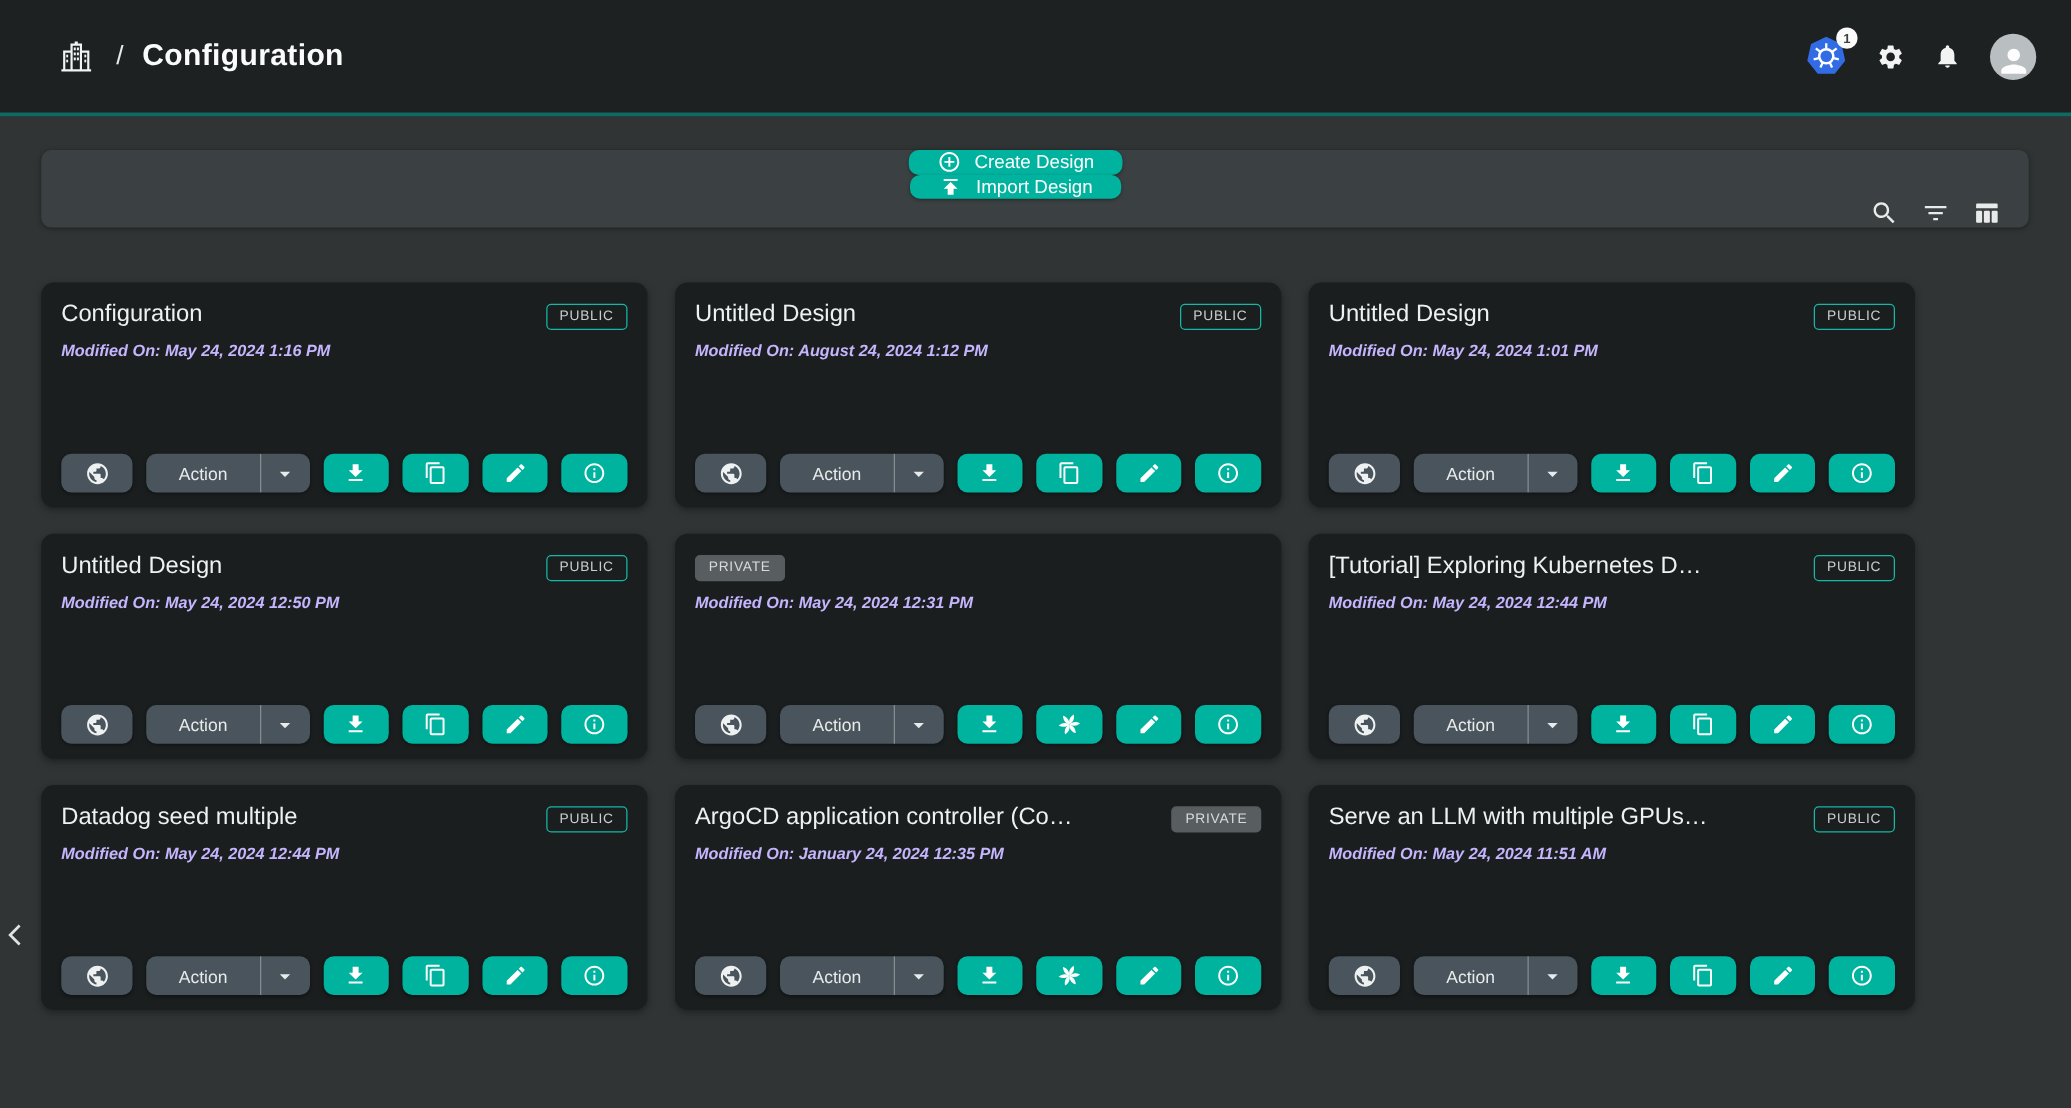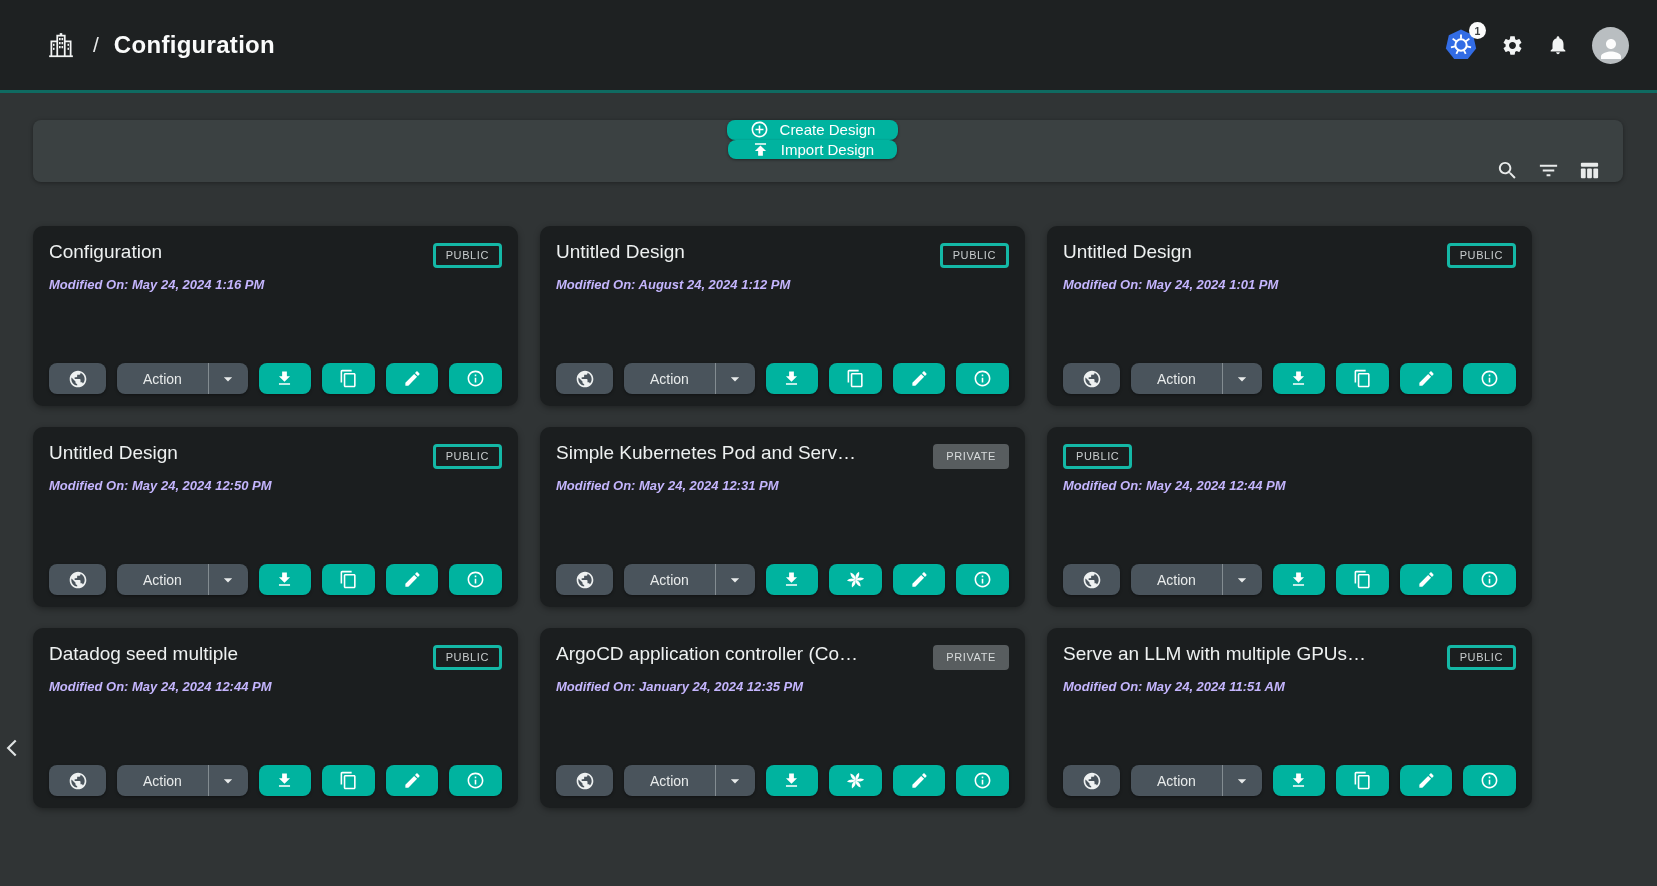--- a/index.html
+++ b/index.html
@@ -82,21 +82,21 @@
   }
   .card-head { display:flex; align-items:flex-start; justify-content:space-between; gap:12px; }
   .card-title {
     color:#eef1f1; font-size:19px; font-weight:400;
     white-space:nowrap; overflow:hidden; text-overflow:ellipsis;
   }
   .chip {
     flex-shrink:0;
     font-size:11px; letter-spacing:.6px;
     color:#c9cdce;
-    border:3px solid #14b8a6;
+    border:1px solid #14b8a6;
     border-radius:4px;
     padding:3px 10px 4px;
     margin-top:2px;
   }
   .chip.filled { background:#585d5f; border-color:#585d5f; color:#d8dbdc; }
   .modified {
     margin-top:9px;
     color:#c4b5fd;
     font-size:13px; font-style:italic; font-weight:bold;
   }
@@ -397,21 +397,20 @@
       <button class="act-btn act-teal">
         <svg width="19" height="19" viewBox="0 0 24 24" fill="#fff">
           <path d="M11 7h2v2h-2V7zm0 4h2v6h-2v-6zm1-9C6.48 2 2 6.48 2 12s4.48 10 10 10 10-4.48 10-10S17.52 2 12 2zm0 18c-4.41 0-8-3.59-8-8s3.59-8 8-8 8 3.59 8 8-3.59 8-8 8z"></path>
         </svg>
       </button>
     </div>
   </div>
 
   <div class="card">
     <div class="card-head">
-      <span class="card-title">Simple Kubernetes Pod and Serv…</span>
       <span class="chip filled">PRIVATE</span>
     </div>
     <div class="modified">Modified On: May 24, 2024 12:31 PM</div>
     <div class="card-actions">
       <button class="act-btn act-dark globe-btn">
         <svg width="20" height="20" viewBox="0 0 24 24" fill="#eef1f1">
           <path d="M12 2C6.48 2 2 6.48 2 12s4.48 10 10 10 10-4.48 10-10S17.52 2 12 2zm-1 17.93c-3.95-.49-7-3.85-7-7.93 0-.62.08-1.21.21-1.79L9 15v1c0 1.1.9 2 2 2v1.93zm6.9-2.54c-.26-.81-1-1.39-1.9-1.39h-1v-3c0-.55-.45-1-1-1H8v-2h2c.55 0 1-.45 1-1V7h2c1.1 0 2-.9 2-2v-.41c2.93 1.19 5 4.06 5 7.41 0 2.08-.8 3.97-2.1 5.39z"></path>
         </svg>
       </button>
       <button class="act-btn act-dark split-btn">
@@ -449,20 +448,21 @@
       <button class="act-btn act-teal">
         <svg width="19" height="19" viewBox="0 0 24 24" fill="#fff">
           <path d="M11 7h2v2h-2V7zm0 4h2v6h-2v-6zm1-9C6.48 2 2 6.48 2 12s4.48 10 10 10 10-4.48 10-10S17.52 2 12 2zm0 18c-4.41 0-8-3.59-8-8s3.59-8 8-8 8 3.59 8 8-3.59 8-8 8z"></path>
         </svg>
       </button>
     </div>
   </div>
 
   <div class="card">
     <div class="card-head">
+      <span class="card-title">[Tutorial] Exploring Kubernetes D…</span>
       <span class="chip">PUBLIC</span>
     </div>
     <div class="modified">Modified On: May 24, 2024 12:44 PM</div>
     <div class="card-actions">
       <button class="act-btn act-dark globe-btn">
         <svg width="20" height="20" viewBox="0 0 24 24" fill="#eef1f1">
           <path d="M12 2C6.48 2 2 6.48 2 12s4.48 10 10 10 10-4.48 10-10S17.52 2 12 2zm-1 17.93c-3.95-.49-7-3.85-7-7.93 0-.62.08-1.21.21-1.79L9 15v1c0 1.1.9 2 2 2v1.93zm6.9-2.54c-.26-.81-1-1.39-1.9-1.39h-1v-3c0-.55-.45-1-1-1H8v-2h2c.55 0 1-.45 1-1V7h2c1.1 0 2-.9 2-2v-.41c2.93 1.19 5 4.06 5 7.41 0 2.08-.8 3.97-2.1 5.39z"></path>
         </svg>
       </button>
       <button class="act-btn act-dark split-btn">

